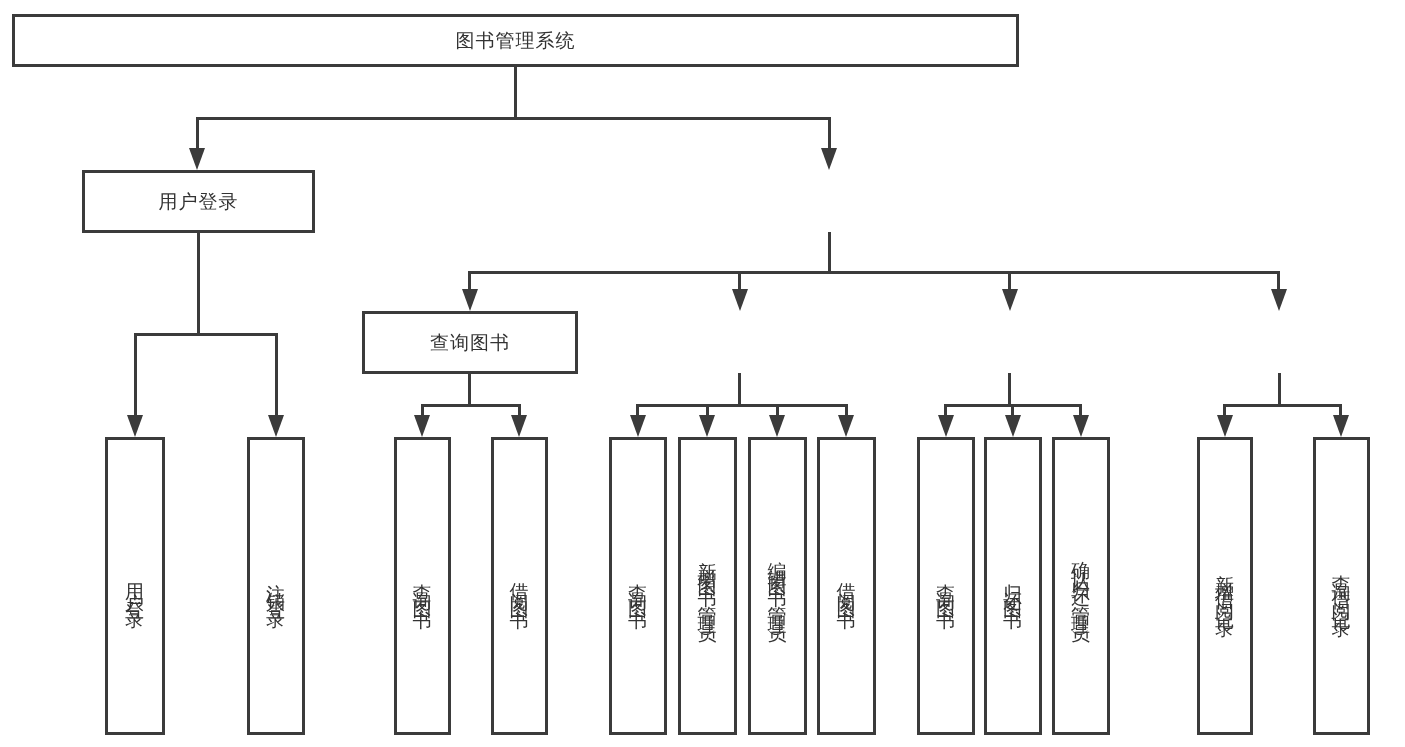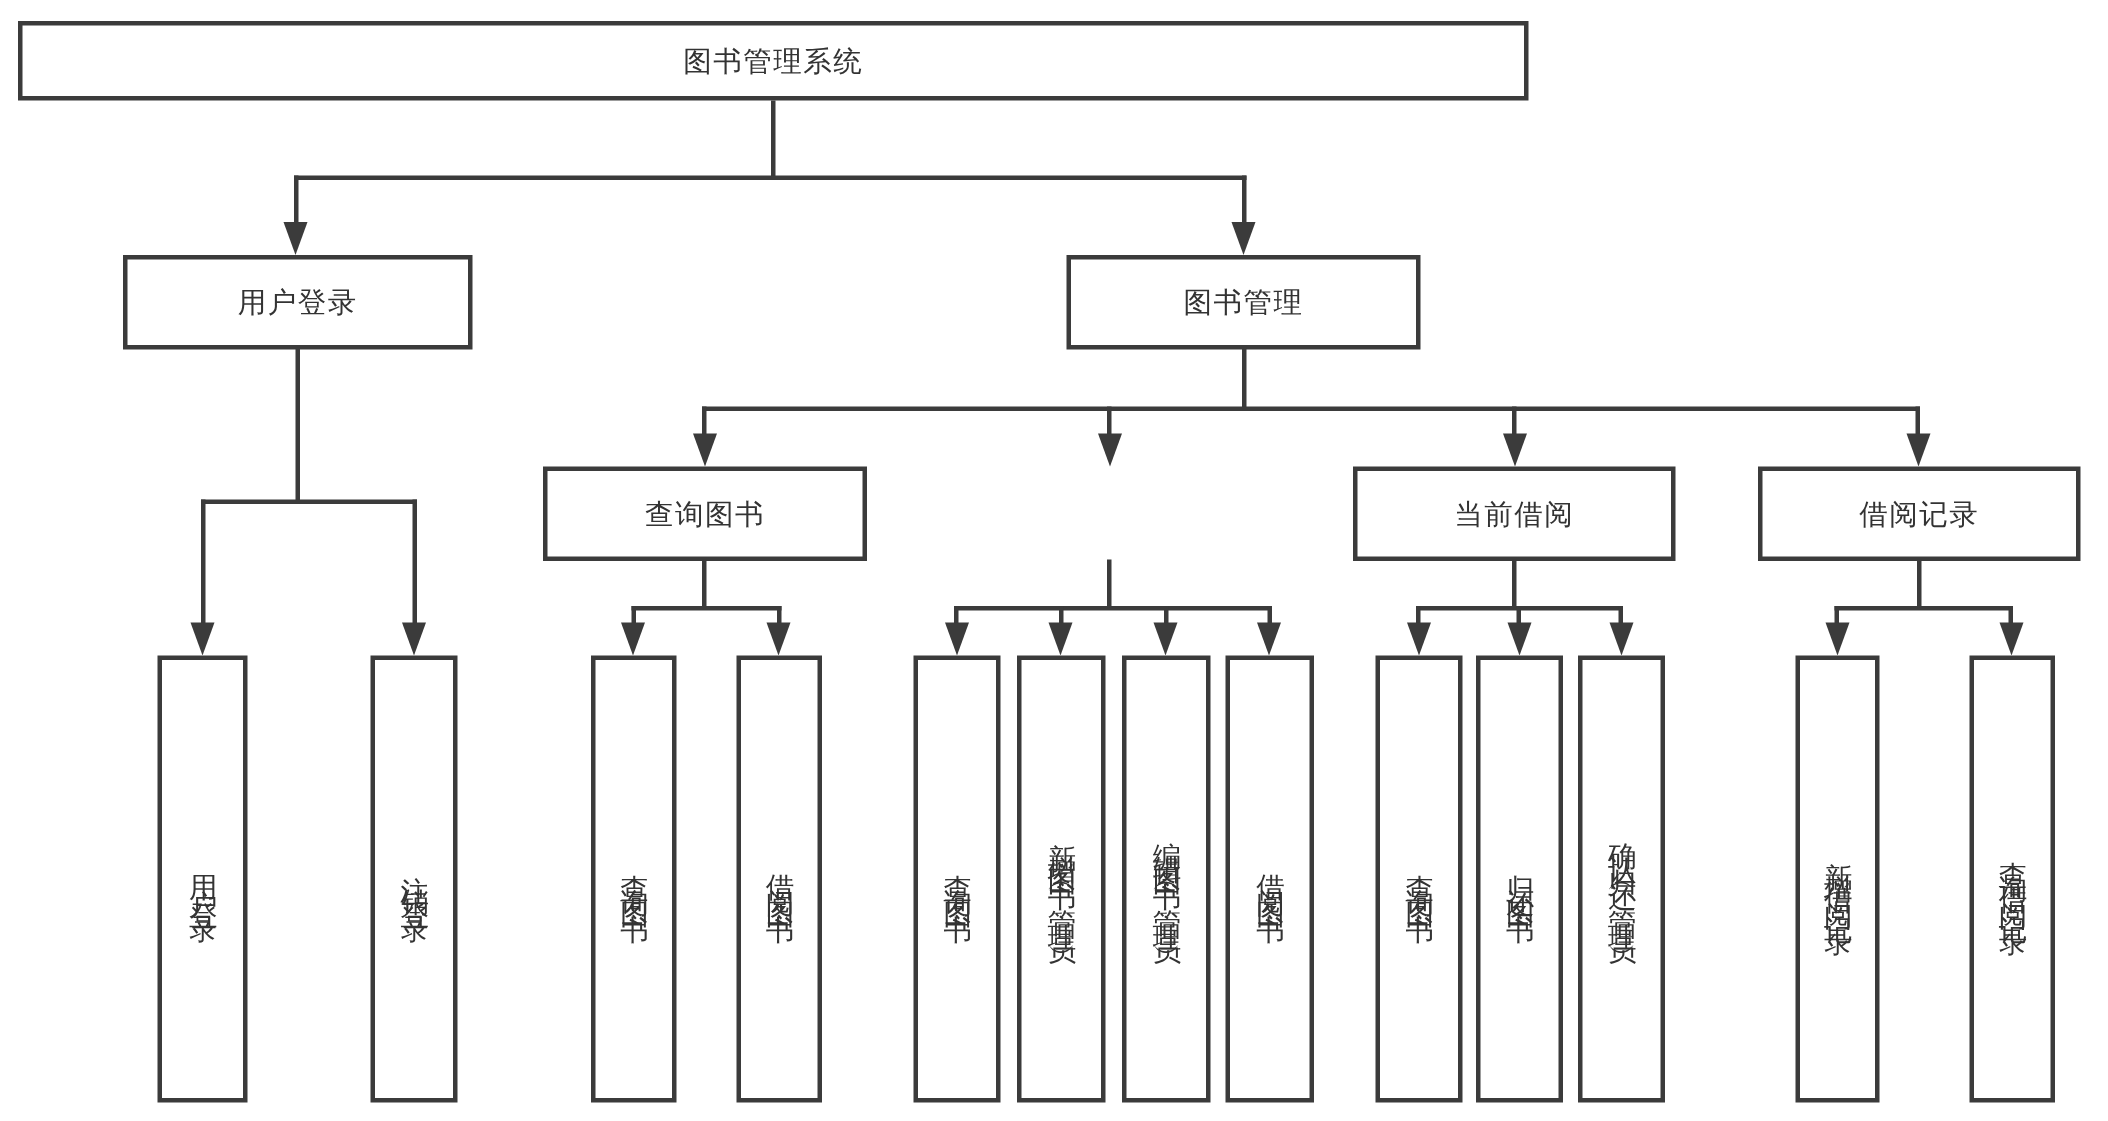--- a/index.html
+++ b/index.html
@@ -47,23 +47,20 @@
     <div class="hline" style="left:196px;top:117px;width:635px;"></div>
     <div class="vline" style="left:196px;top:117px;height:35px;"></div>
     <div class="ah" style="left:189px;top:148px;"></div>
     <div class="vline" style="left:828px;top:117px;height:35px;"></div>
     <div class="ah" style="left:821px;top:148px;"></div>
   </div>
 
   <div class="box" style="left:82px;top:170px;width:233px;height:63px;">
     <span>用户登录</span>
   </div>
-  <div class="box" style="left:711px;top:170px;width:236px;height:63px;">
-    <span>图书管理</span>
-  </div>
 
   <div>
     <div class="vline" style="left:197px;top:232px;height:103px;"></div>
     <div class="hline" style="left:134px;top:333px;width:144px;"></div>
     <div class="vline" style="left:134px;top:333px;height:84px;"></div>
     <div class="ah" style="left:127px;top:415px;"></div>
     <div class="vline" style="left:275px;top:333px;height:84px;"></div>
     <div class="ah" style="left:268px;top:415px;"></div>
   </div>
 
@@ -75,26 +72,20 @@
     <div class="vline" style="left:738px;top:271px;height:24px;"></div>
     <div class="ah" style="left:732px;top:289px;"></div>
     <div class="vline" style="left:1008px;top:271px;height:24px;"></div>
     <div class="ah" style="left:1002px;top:289px;"></div>
     <div class="vline" style="left:1277px;top:271px;height:24px;"></div>
     <div class="ah" style="left:1271px;top:289px;"></div>
   </div>
 
   <div class="box" style="left:362px;top:311px;width:216px;height:63px;">
     <span>查询图书</span>
-  </div>
-  <div class="box" style="left:902px;top:311px;width:215px;height:63px;">
-    <span>当前借阅</span>
-  </div>
-  <div class="box" style="left:1172px;top:311px;width:215px;height:63px;">
-    <span>借阅记录</span>
   </div>
 
   <div>
     <div class="vline" style="left:468px;top:373px;height:33px;"></div>
     <div class="hline" style="left:421px;top:404px;width:100px;"></div>
     <div class="vline" style="left:421px;top:404px;height:14px;"></div>
     <div class="ah" style="left:414px;top:415px;"></div>
     <div class="vline" style="left:518px;top:404px;height:14px;"></div>
     <div class="ah" style="left:511px;top:415px;"></div>
   </div>

